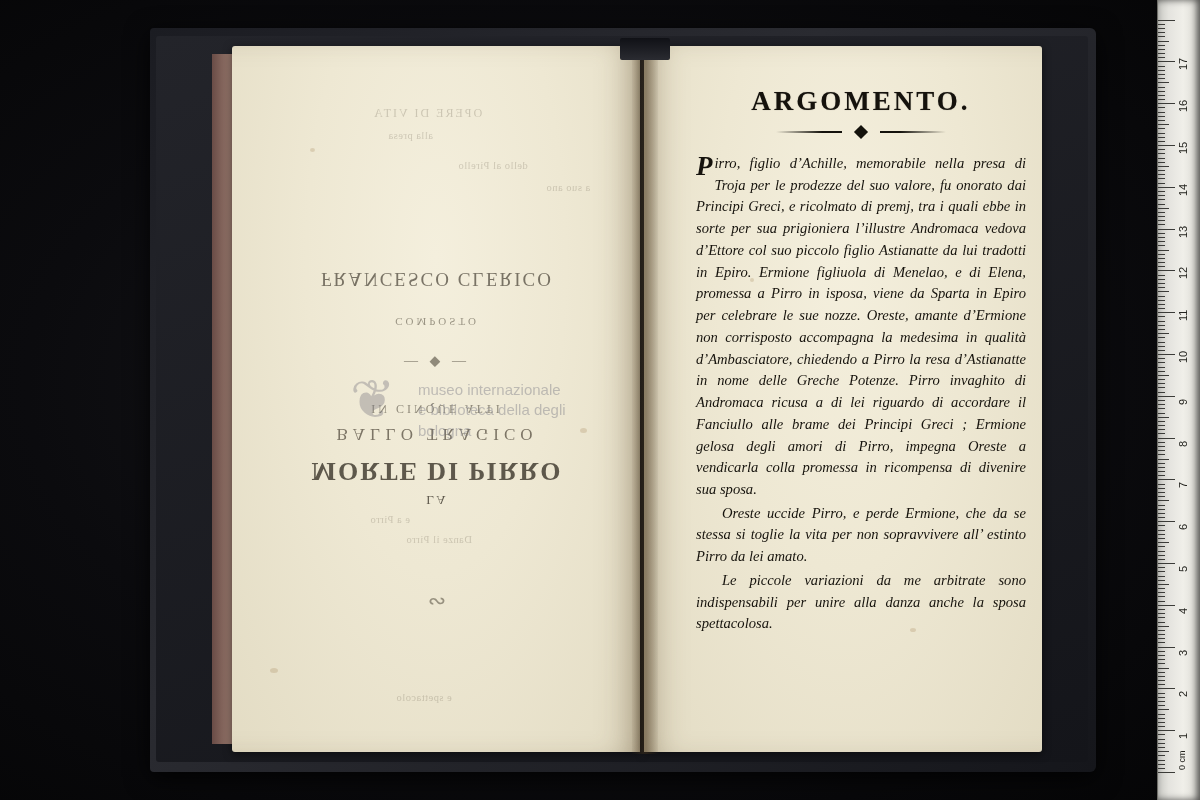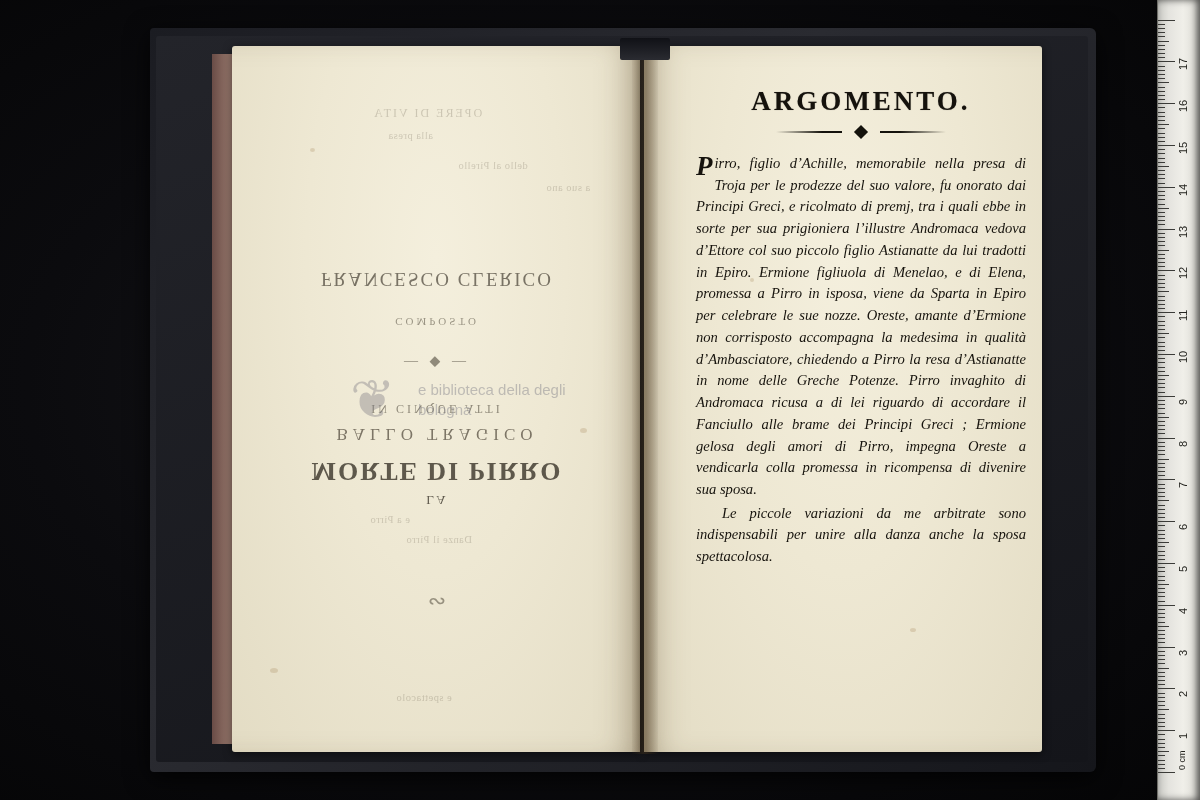--- a/index.html
+++ b/index.html
@@ -366,26 +366,28 @@
 
       <div class="ornament">
         <span class="dia"></span>
       </div>
 
       <div class="body-text">
         <p>
           <span class="dropcap">P</span>
           <span>irro, figlio d’Achille, memorabile nella presa di Troja per le prodezze del suo valore, fu onorato dai Principi Greci, e ricolmato di premj, tra i quali ebbe in sorte per sua prigioniera l’illustre Andromaca vedova d’Ettore col suo piccolo figlio Astianatte da lui tradotti in Epiro. Ermione figliuola di Menelao, e di Elena, promessa a Pirro in isposa, viene da Sparta in Epiro per celebrare le sue nozze. Oreste, amante d’Ermione non corrisposto accompagna la medesima in qualità d’Ambasciatore, chiedendo a Pirro la resa d’Astianatte in nome delle Greche Potenze. Pirro invaghito di Andromaca ricusa a di lei riguardo di accordare il Fanciullo alle brame dei Principi Greci ; Ermione gelosa degli amori di Pirro, impegna Oreste a vendicarla colla promessa in ricompensa di divenire sua sposa.</span>
         </p>
+        <p class="indent">Oreste uccide Pirro, e perde Ermione, che da se stessa si toglie la vita per non sopravvivere all’ estinto Pirro da lei amato.</p>
         <p class="indent">Le piccole variazioni da me arbitrate sono indispensabili per unire alla danza anche la sposa spettacolosa.</p>
       </div>
     </div>
 
     <div class="watermark">
       <span class="wm-logo">❦</span>
+      <div>museo internazionale</div>
       <div>e biblioteca della degli</div>
       <div>bologna</div>
     </div>
   </div>
 
   <div id="ruler">
     <div id="ruler-ticks">
         <div class="tick major" style="top: 772px;"></div>
         <div class="tick minor" style="top: 767.8px;"></div>
         <div class="tick minor" style="top: 763.6px;"></div>

